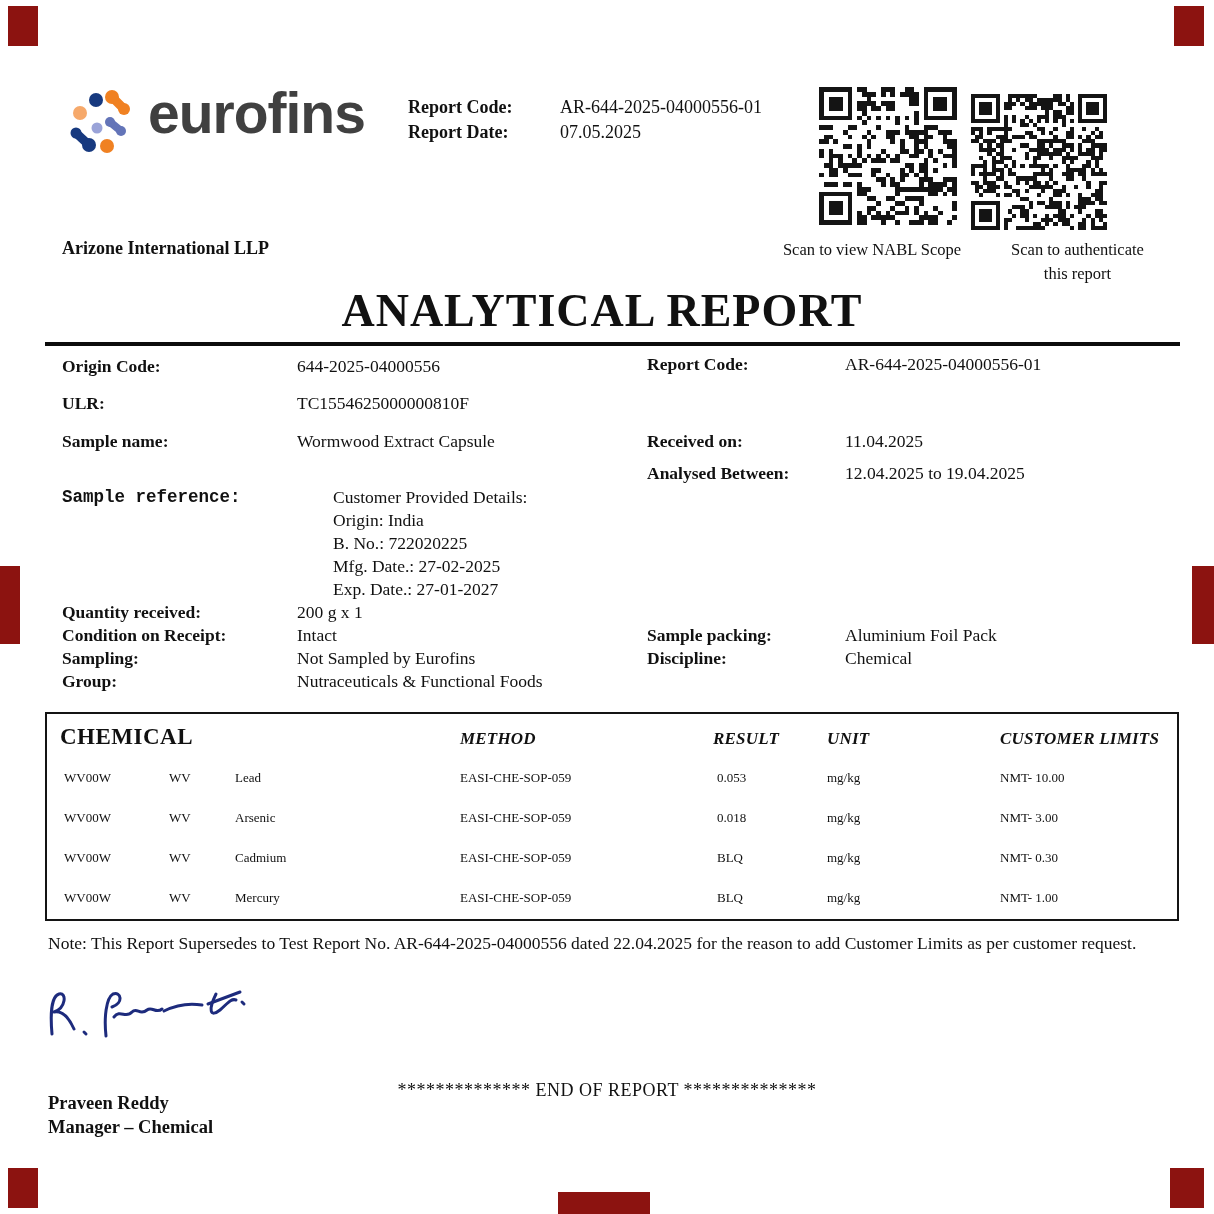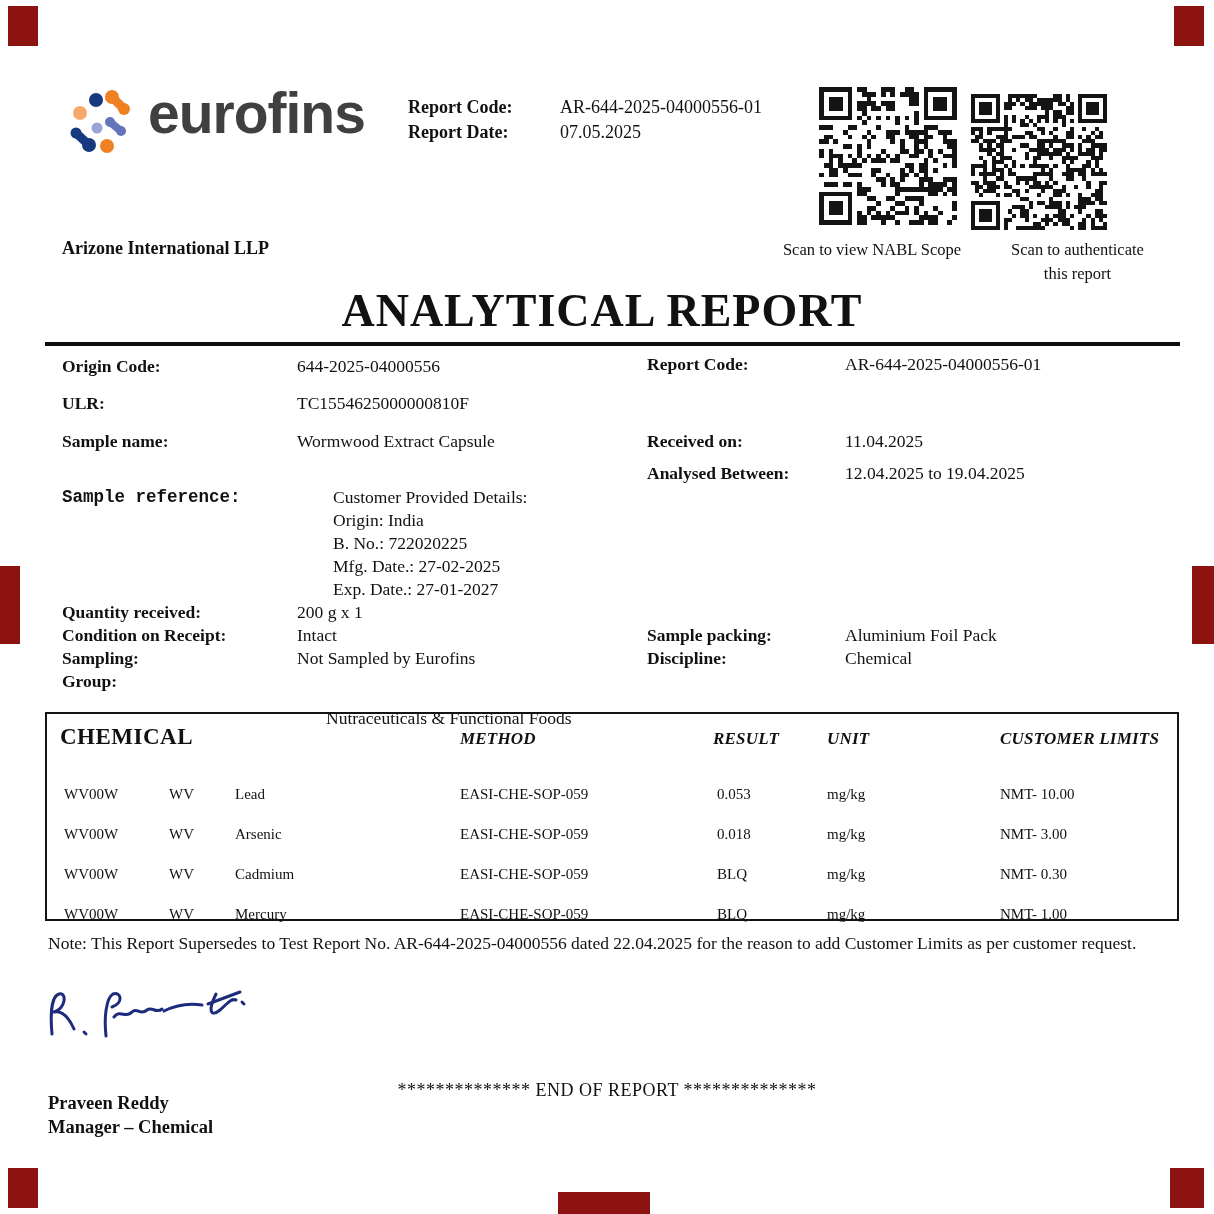--- a/index.html
+++ b/index.html
@@ -21,21 +21,21 @@
   .company{font-size:18px;font-weight:bold;}
   .report-title{
     width:1204px;text-align:center;font-size:46px;font-weight:bold;
     letter-spacing:1px;
   }
   .rule{background:#0c0c0c;}
   
   .results-box{border:2.5px solid #141414;}
   .tbl-section-title{font-size:23px;font-weight:bold;letter-spacing:.5px;}
   .tbl-col{font-size:17px;font-weight:bold;font-style:italic;letter-spacing:.2px;}
-  .cell{font-size:15px;white-space:nowrap;margin-top:16px;}
+  .cell{font-size:13px;white-space:nowrap;}
   .note{font-size:17.5px;line-height:26px;white-space:normal;}
   .sig-name{font-size:18.5px;font-weight:bold;margin-top:41px;}
   .end-line{width:1214px;text-align:center;font-size:18px;letter-spacing:.5px;}
   .edge-mark{position:absolute;background:#8c1310;}
   .qr-box svg{display:block;width:100%;height:100%;}
 </style>
 </head>
 <body>
 
 <div class="edge-mark" style="left:8px;top:6px;width:30px;height:40px;"></div>
@@ -1026,21 +1026,21 @@
 <div class="abs doc-text lbl" style="left:62px;top:601px;">Quantity received:</div>
 <div class="abs doc-text" style="left:297px;top:601px;">200 g x 1</div>
 
 <div class="abs doc-text lbl" style="left:62px;top:624px;">Condition on Receipt:</div>
 <div class="abs doc-text" style="left:297px;top:624px;">Intact</div>
 
 <div class="abs doc-text lbl" style="left:62px;top:647px;">Sampling:</div>
 <div class="abs doc-text" style="left:297px;top:647px;">Not Sampled by Eurofins</div>
 
 <div class="abs doc-text lbl" style="left:62px;top:670px;">Group:</div>
-<div class="abs doc-text" style="left:297px;top:707px;margin-left:29px;">Nutraceuticals &amp; Functional Foods</div>
+<div class="abs doc-text" style="left:297px;top:670px;">Nutraceuticals &amp; Functional Foods</div>
 
 <div class="abs doc-text lbl" style="left:647px;top:353px;">Report Code:</div>
 <div class="abs doc-text" style="left:845px;top:353px;">AR-644-2025-04000556-01</div>
 
 <div class="abs doc-text lbl" style="left:647px;top:430px;">Received on:</div>
 <div class="abs doc-text" style="left:845px;top:430px;">11.04.2025</div>
 
 <div class="abs doc-text lbl" style="left:647px;top:462px;">Analysed Between:</div>
 <div class="abs doc-text" style="left:845px;top:462px;">12.04.2025 to 19.04.2025</div>
 

